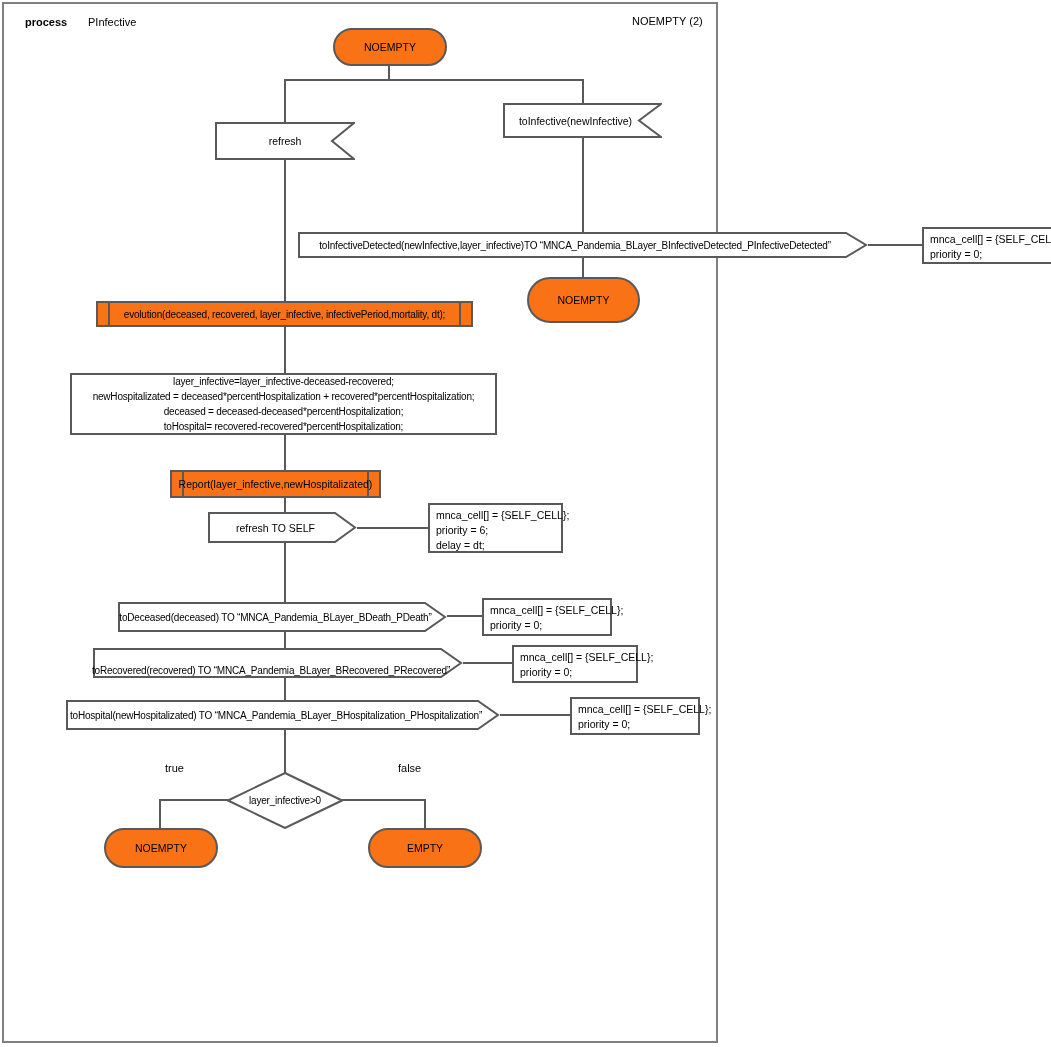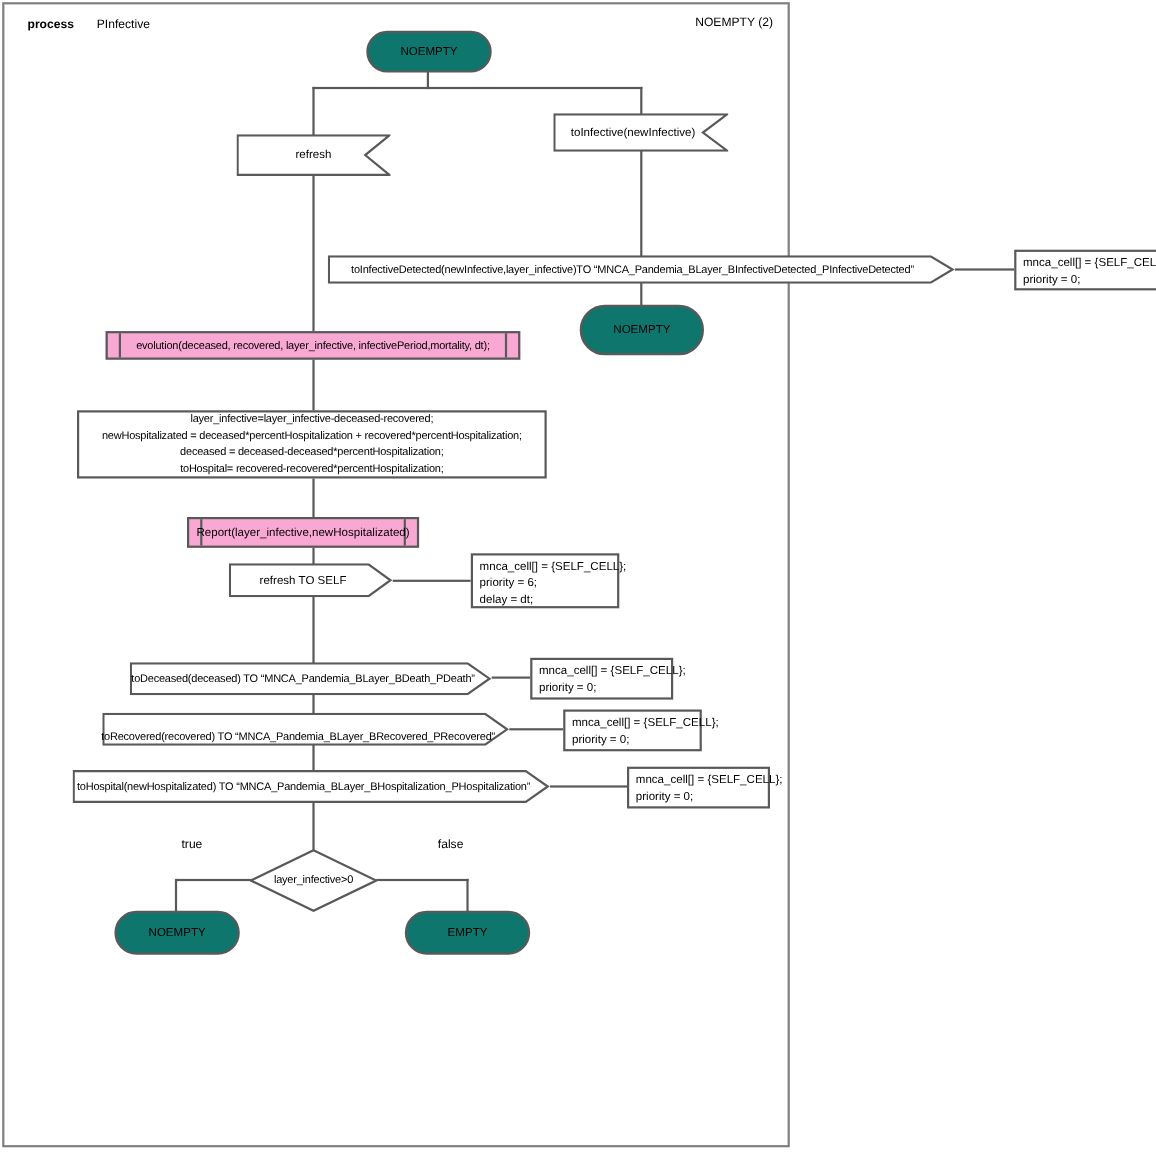--- a/index.html
+++ b/index.html
@@ -10,23 +10,23 @@
   .frame { position:absolute; border:2px solid #7f7f7f; background:transparent; box-sizing:border-box; }
   .hdr { position:absolute; font-size:11px; white-space:nowrap; }
   .bold { font-weight:bold; }
   .conn { position:absolute; background:#595959; }
   .conn.h { height:2px; } .conn.v { width:2px; }
   .shape { position:absolute; display:flex; align-items:center; justify-content:center;
            text-align:center; font-size:10.5px; box-sizing:border-box; }
   .shape svg { position:absolute; left:0; top:0; }
   .shape .txt { position:relative; z-index:1; white-space:nowrap; }
   .sm .txt, .sm { font-size:10px; letter-spacing:-0.2px; }
-  .stadium { background:#0f766e; border:2px solid #595959; border-radius:20px; }
+  .stadium { background:#f97316; border:2px solid #595959; border-radius:20px; }
   .box { background:#fff; border:2px solid #595959; }
-  .proc { background:#f9a8d4; border:2px solid #595959; }
+  .proc { background:#f97316; border:2px solid #595959; }
   .proc .bar { position:absolute; top:0; bottom:0; width:2px; background:#595959; z-index:1; }
   .multiline { line-height:15px; white-space:nowrap; }
   .comment { position:absolute; background:#fff; border:2px solid #595959;
              font-size:10.5px; line-height:15px; padding:3px 6px; white-space:nowrap;
              box-sizing:border-box; z-index:2; }
   .freelabel { position:absolute; font-size:11px; white-space:nowrap; }
 </style>
 </head>
 <body>
 

